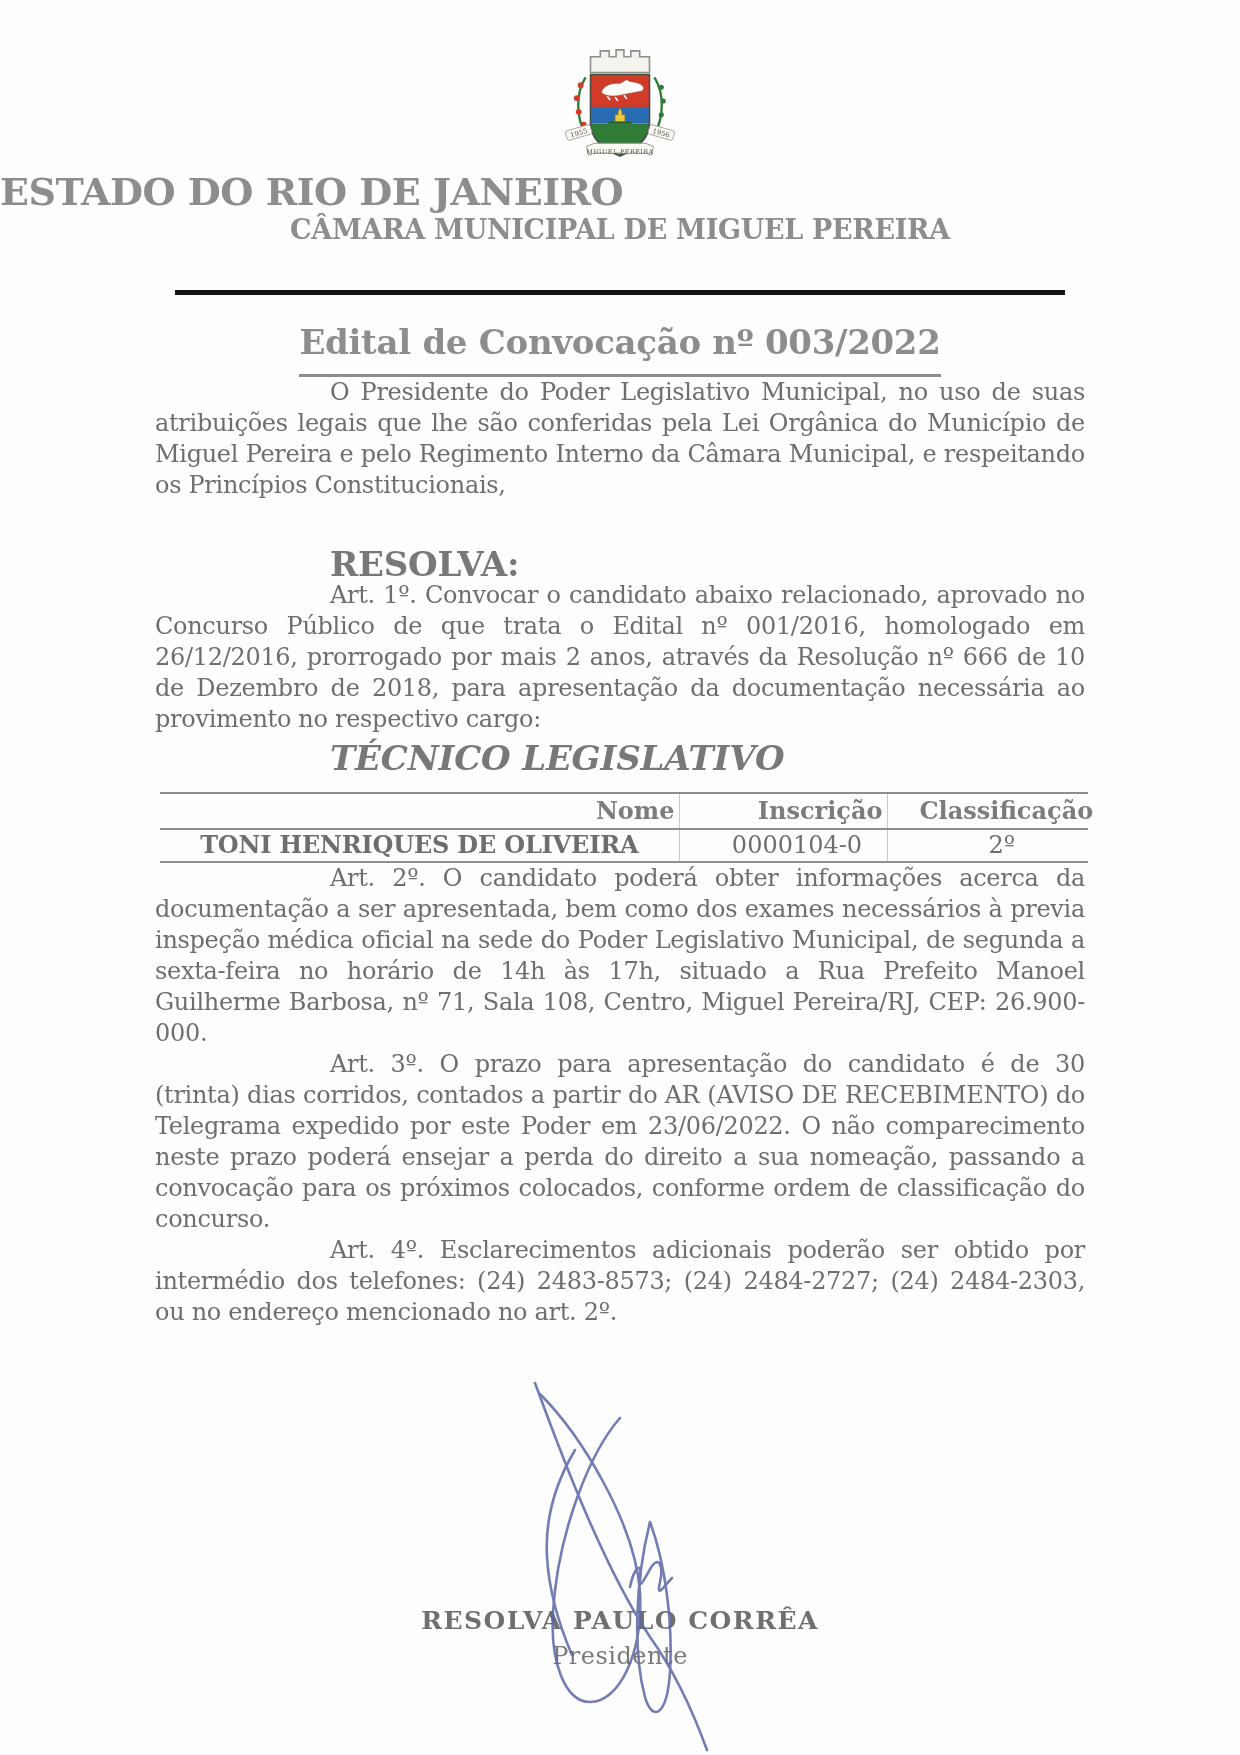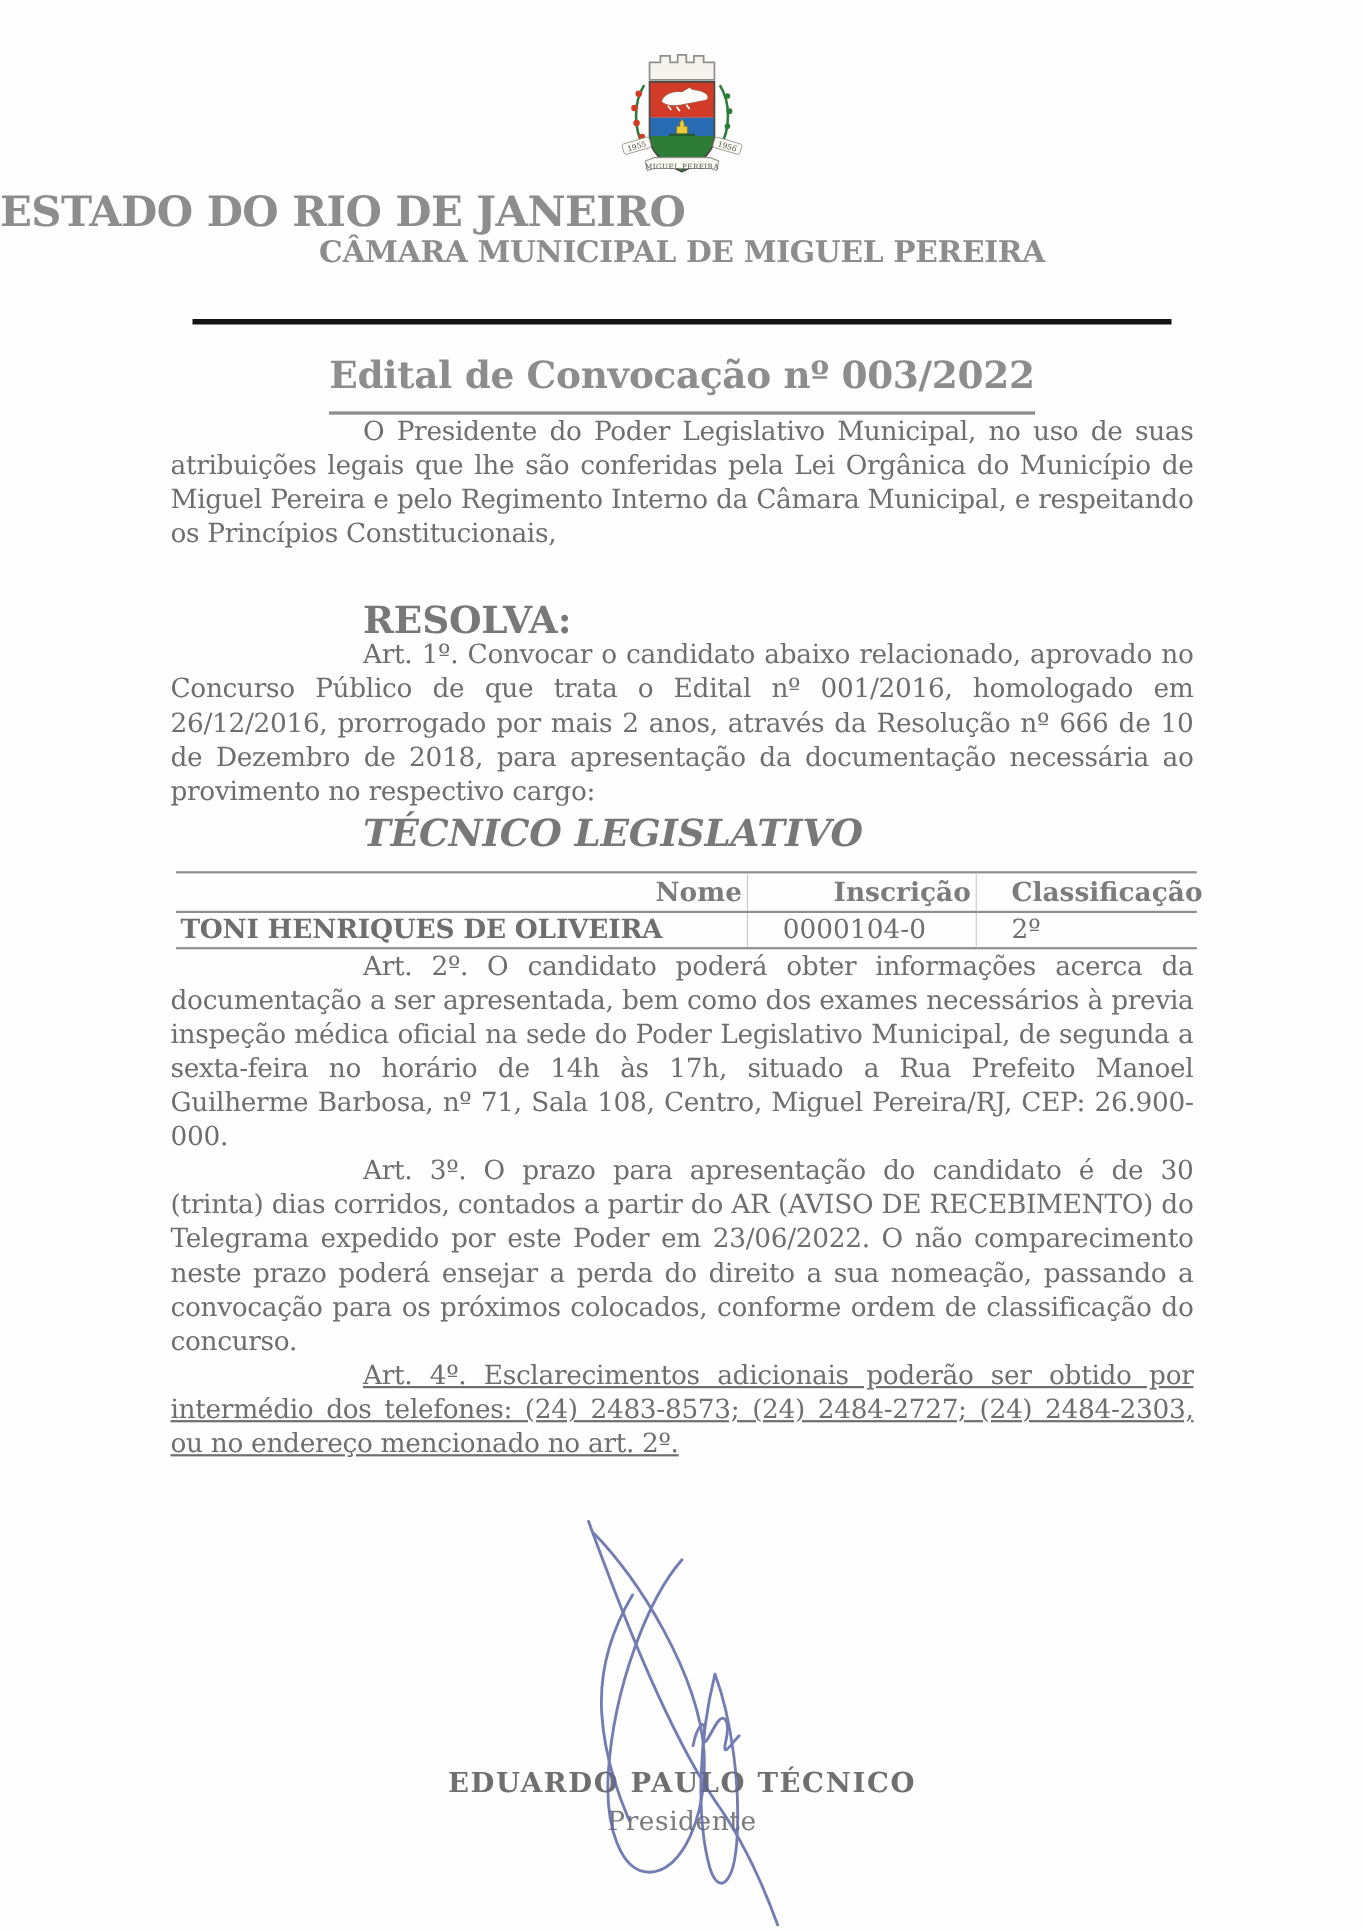--- a/index.html
+++ b/index.html
@@ -48,21 +48,21 @@
   p.body{
     font-size:24px;line-height:31px;
     text-align:justify;text-indent:175px;
     letter-spacing:-0.3px;
     margin:0;color:var(--body-gray);
   }
   .p-intro{margin-top:30px;}
   .p-art1{margin-top:30px;}
   .p-art2{margin-top:30px;}
   .p-art3{margin-top:24px;}
-  .p-art4{margin-top:28px;text-decoration:underline;}
+  .p-art4{margin-top:28px;}
   .subhead{
     margin:48px 0 0 175px;
     font-size:34px;line-height:31px;font-weight:bold;
     color:#787878;letter-spacing:-0.2px;
   }
   .subhead.tecnico{margin-top:8px;font-style:italic;}
   
   table.cand{
     margin:18px 0 0 5px;width:928px;
     border-collapse:collapse;table-layout:fixed;
@@ -72,21 +72,21 @@
   table.cand col.c3{width:201px;}
   table.cand th{
     border-top:2px solid var(--table-line);
     border-bottom:2px solid var(--table-line);
     font-size:24px;font-weight:bold;color:#7c7c7c;
     text-align:right;padding:2px 4px 3px;height:33px;
   }
   table.cand td{
     border-bottom:2px solid var(--table-line);
     font-size:24px;color:var(--body-gray);
-    text-align:left;padding:0 4px 2px;height:30px;
+    text-align:center;padding:0 4px 2px;height:30px;
   }
   table.cand th+th, table.cand td+td{border-left:1px solid var(--table-line-light);padding-left:32px;}
   td.nome{
     text-align:left;font-weight:bold;font-size:22px;
     padding-left:10px;color:#6b6b6b;letter-spacing:-0.2px;
   }
   
   .sig-svg{position:absolute;left:450px;top:1372px;z-index:5;}
   .signoff{
     position:absolute;top:1606px;left:0;width:100%;
@@ -208,17 +208,17 @@
 
       <path d="M90 22 C 130 62 185 150 190 220 C 193 280 170 330 140 330 C 115 330 100 290 103 240 C 108 160 140 80 170 46"></path>
 
       <path d="M180 215 C 184 196 192 188 190 205 C 188 222 196 203 202 194 C 208 185 214 192 210 210 C 206 228 214 214 222 206"></path>
 
       <path d="M200 150 C 185 210 183 280 195 325 C 202 350 217 345 220 300 C 223 250 215 190 200 150"></path>
     </g>
   </svg>
 
   <div class="signoff">
-    <p class="signer-name">EDUARDO PAULO TÉCNICO</p>
+    <p class="signer-name">RESOLVA PAULO CORRÊA</p>
     <p class="signer-role">Presidente</p>
   </div>
 
 </div>
 
 </body></html>

